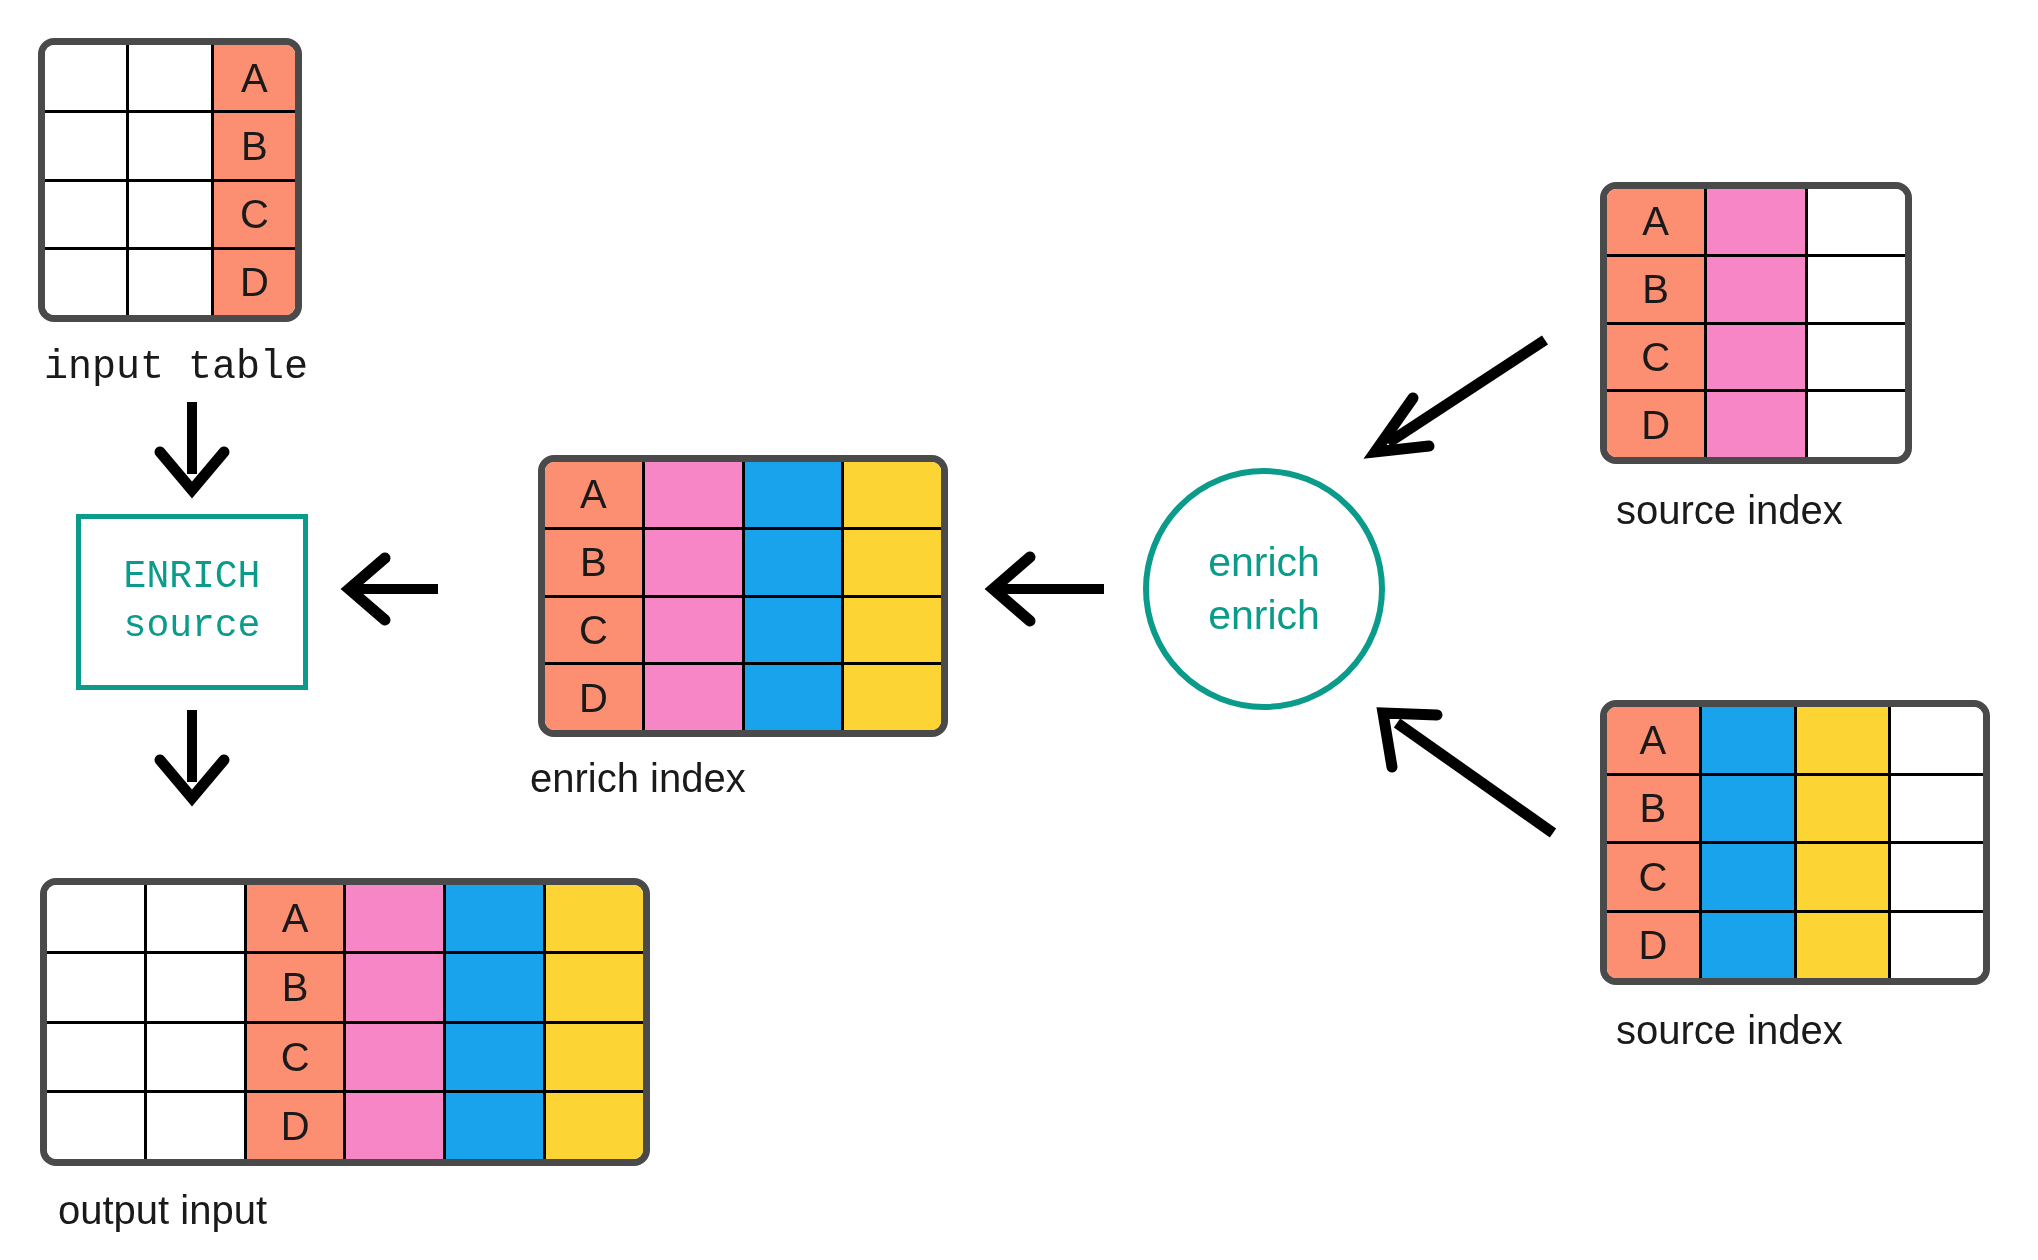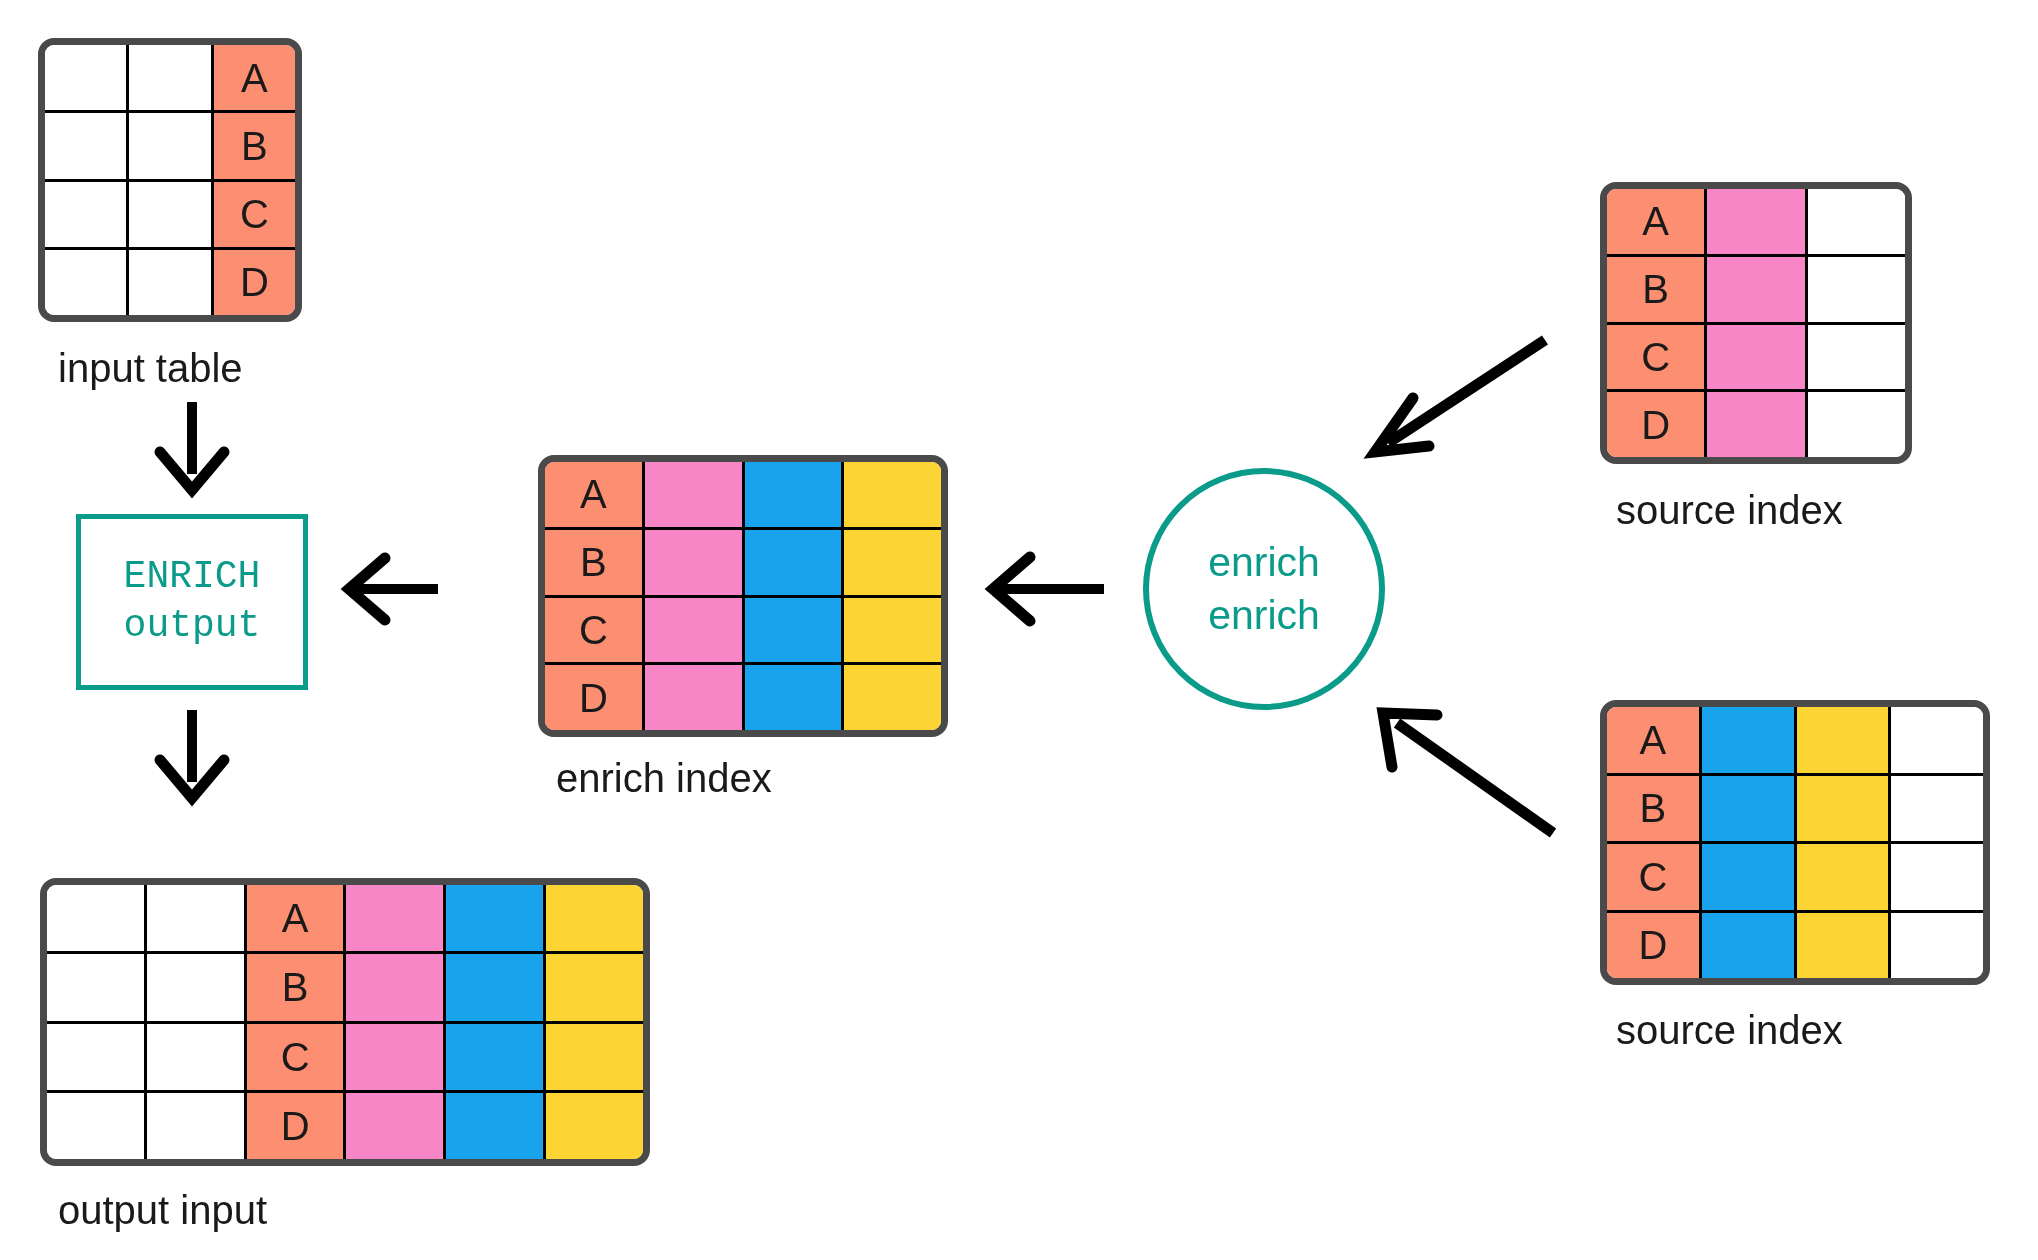--- a/index.html
+++ b/index.html
@@ -161,25 +161,25 @@
       <div class="tcell c-white"></div>
       <div class="tcell c-white"></div>
       <div class="tcell c-orange">C</div>
     </div>
     <div class="trow">
       <div class="tcell c-white"></div>
       <div class="tcell c-white"></div>
       <div class="tcell c-orange">D</div>
     </div>
   </div>
-  <div class="caption" style="left:58px; top:348px;">input table</div>
+  <div class="caption" style="left:44px; top:348px;font-family:Liberation Mono, monospace;">input table</div>
 
   <div class="cmd-box" style="left:76px; top:514px; width:232px; height:176px;">
     <div>ENRICH</div>
-    <div>output</div>
+    <div>source</div>
   </div>
 
   <div class="tbl" style="left:538px; top:455px; width:410px; height:282px;">
     <div class="trow">
       <div class="tcell c-orange">A</div>
       <div class="tcell c-pink"></div>
       <div class="tcell c-blue"></div>
       <div class="tcell c-yellow"></div>
     </div>
     <div class="trow">
@@ -194,21 +194,21 @@
       <div class="tcell c-blue"></div>
       <div class="tcell c-yellow"></div>
     </div>
     <div class="trow">
       <div class="tcell c-orange">D</div>
       <div class="tcell c-pink"></div>
       <div class="tcell c-blue"></div>
       <div class="tcell c-yellow"></div>
     </div>
   </div>
-  <div class="caption" style="left:556px; top:758px;">enrich index</div>
+  <div class="caption" style="left:530px; top:758px;">enrich index</div>
 
   <div class="policy-circle" style="left:1143px; top:468px; width:242px; height:242px;">
     <div>enrich</div>
     <div>enrich</div>
   </div>
 
   <div class="tbl" style="left:1600px; top:182px; width:312px; height:282px;">
     <div class="trow">
       <div class="tcell c-orange">A</div>
       <div class="tcell c-pink"></div>

